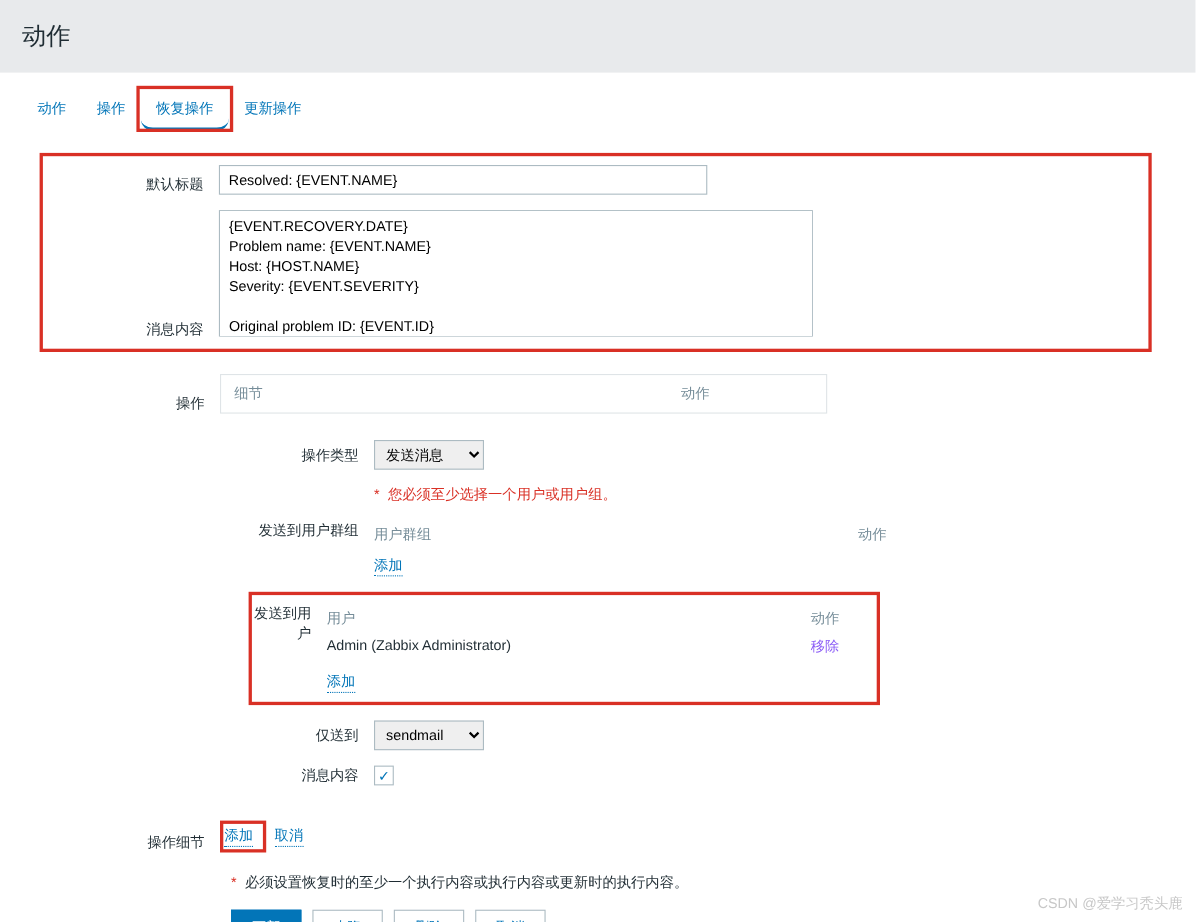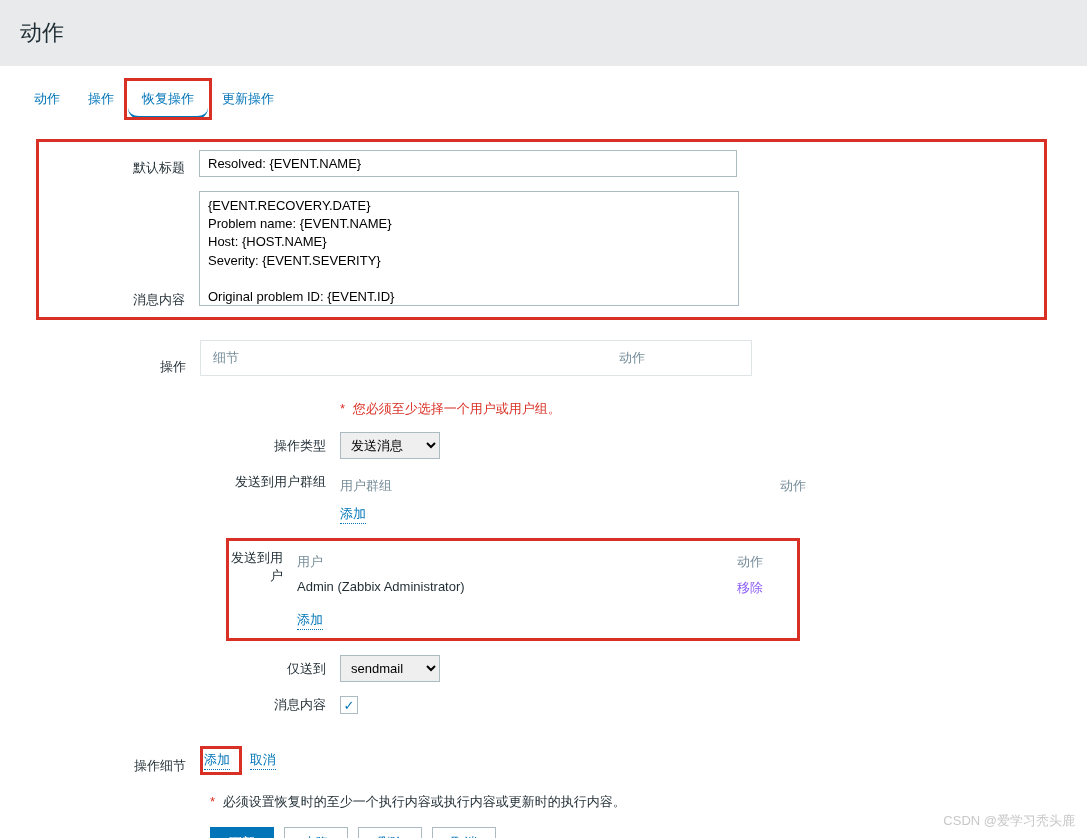--- a/index.html
+++ b/index.html
@@ -8,21 +8,21 @@
 .header h1 { font-size: 22px; font-weight: normal; color: #1f2c33; }
 .tabs { display: flex; gap: 0; padding: 0 20px; border-bottom: 0; margin-top: 16px; }
 .tab { padding: 8px 14px; color: #0275b8; cursor: pointer; font-size: 13px; }
 .tab.active { border-bottom: 3px solid #0275b8; border-radius: 11px; }
 .tab-red { position: relative; }
 .tab-red::before { content: ""; position: absolute; top: -4px; left: -4px; right: -4px; bottom: -4px; border: 3px solid #d93025; pointer-events: none; }
 .form-area { padding: 20px 40px; }
 .row { display: flex; align-items: flex-end; margin-bottom: 14px; }
 .label-col { width: 160px; text-align: right; padding-right: 14px; padding-top: 6px; color: #1f2c33; }
 .input-col { flex: 1; max-width: 680px; }
-.text-input { width: 538px; padding: 5px 8px; border: 1px solid #acbbc2; font-size: 13px; font-family: inherit; }
+.text-input { width: 444px; padding: 5px 8px; border: 1px solid #acbbc2; font-size: 13px; font-family: inherit; }
 .textarea-input { width: 540px; height: 115px; padding: 5px 8px; border: 1px solid #acbbc2; font-size: 13px; font-family: inherit; resize: none; overflow-y: scroll; line-height: 1.4; }
 .red-group { border: 3px solid #d93025; padding: 8px 0 8px 0; margin-left: -4px; }
 .ops-table { border: 1px solid #dfe4e7; width: 552px; }
 .ops-header { display: flex; padding: 8px 12px; color: #768d99; }
 .ops-header > div:first-child { flex: 1; }
 .ops-header > div:last-child { width: 120px; }
 .detail-box { border: 0; width: 640px; padding: 10px 0 10px 30px; }
 .detail-row { display: flex; align-items: center; margin-bottom: 14px; }
 .detail-label { width: 110px; text-align: right; padding-right: 14px; color: #1f2c33; }
 .detail-content { flex: 1; }
@@ -97,33 +97,33 @@
       </div>
     </div>
   </div>
 
   <div class="row">
     <div class="label-col">操作细节</div>
     <div class="input-col">
       <div class="detail-box">
 
         <div class="detail-row">
-          <div class="detail-label"></div>
-          <div class="detail-content">
-            <span class="asterisk">*</span>
-            <span class="hint">您必须至少选择一个用户或用户组。</span>
-          </div>
-        </div>
-
-        <div class="detail-row">
           <div class="detail-label">操作类型</div>
           <div class="detail-content">
             <select>
               <option>发送消息</option>
             </select>
+          </div>
+        </div>
+
+        <div class="detail-row">
+          <div class="detail-label"></div>
+          <div class="detail-content">
+            <span class="asterisk">*</span>
+            <span class="hint">您必须至少选择一个用户或用户组。</span>
           </div>
         </div>
 
         <div class="detail-row" style="align-items:flex-start">
           <div class="detail-label">发送到用户群组</div>
           <div class="detail-content">
             <div class="inner-table">
               <div class="inner-header">
                 <div>用户群组</div>
                 <div>动作</div>

